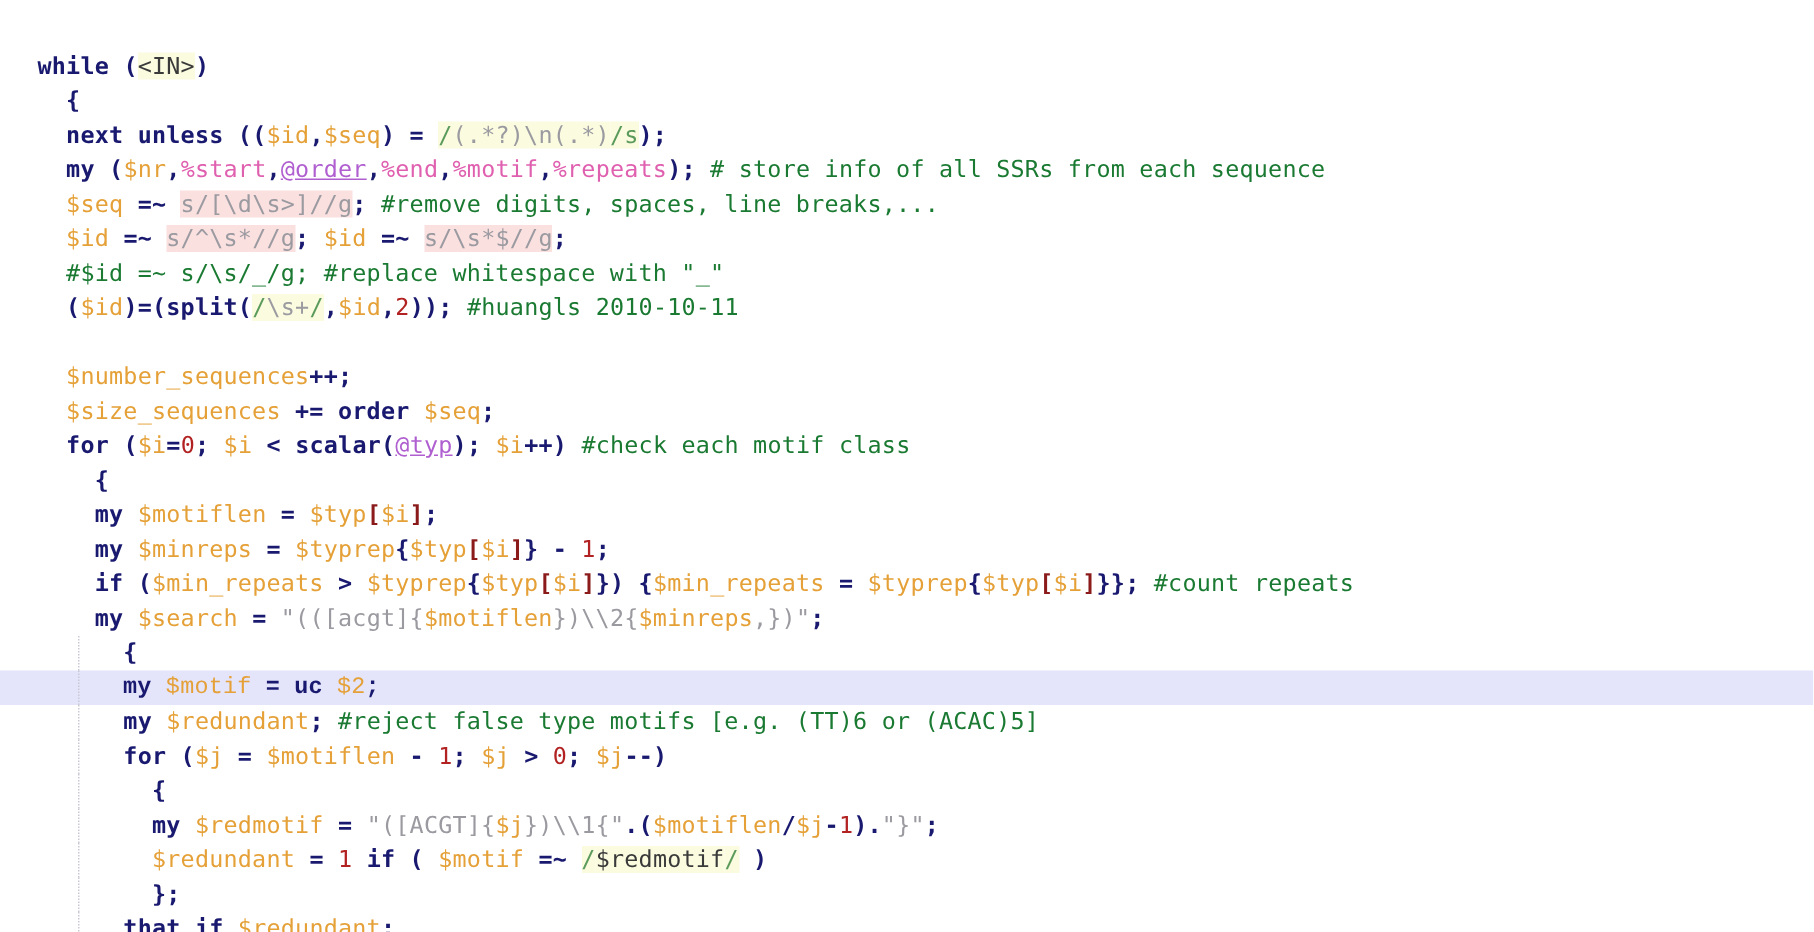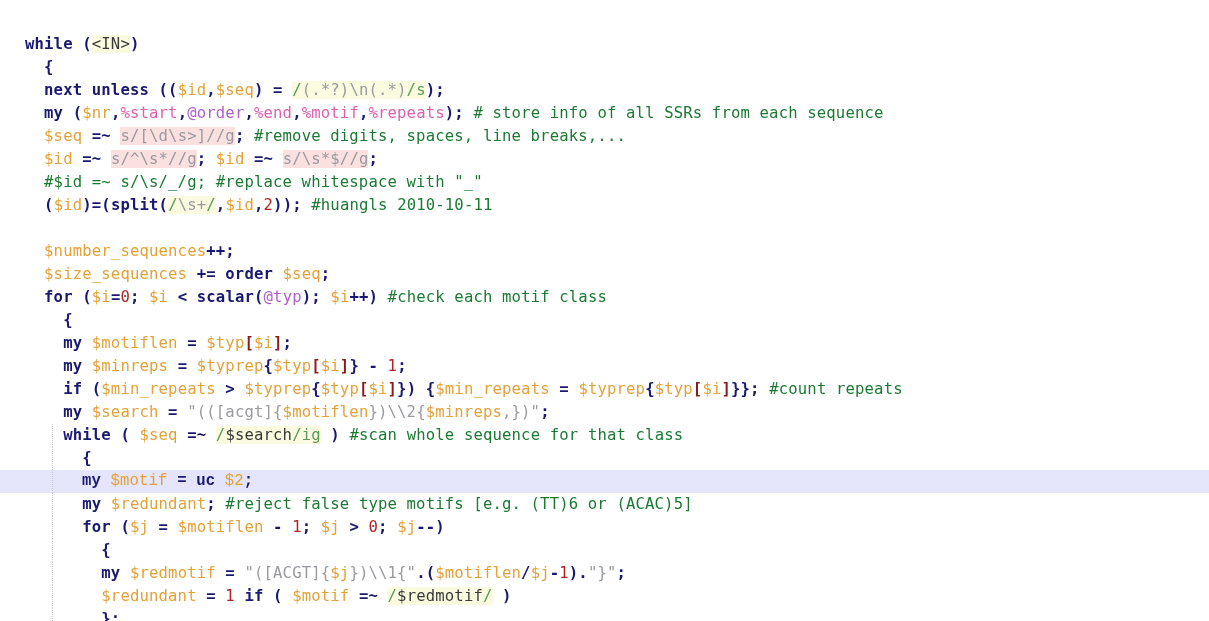--- a/index.html
+++ b/index.html
@@ -52,21 +52,21 @@
     height: 23px;
     width: 0px;
     border-left: 1px dotted #c9c9d6;
     z-index: 1;
   }
   .g1 { left: 52px; }
 
   
   .kw      { color: #191970; font-weight: bold; }   
   .scalar  { color: #e5a138; }                       
-  .array   { color: #b05fd0; }                       
+  .array   { color: #b05fd0; text-decoration: underline; }                       
   .hash    { color: #e060b0; }                       
   .cmt     { color: #1a7a32; }                       
   .str     { color: #9a9aa0; }                       
   .num     { color: #b22222; }                       
   .op      { color: #191970; font-weight: bold; }    
   .punc    { color: #191970; font-weight: bold; }    
   .brk     { color: #8b1a1a; font-weight: bold; }    
   .re      { color: #9a9aa0; background: #fbfbe0; }  
   .re-d    { color: #5a9a5a; background: #fbfbe0; }  
   .re-v    { color: #3a3a3a; background: #fbfbe0; }  
@@ -117,21 +117,20 @@
     <div class="line"><span class="line-inner">    <span class="punc">{</span></span></div>
 
     <div class="line"><span class="line-inner">    <span class="kw">my</span> <span class="scalar">$motiflen</span> <span class="op">=</span> <span class="scalar">$typ</span><span class="brk">[</span><span class="scalar">$i</span><span class="brk">]</span><span class="punc">;</span></span></div>
 
     <div class="line"><span class="line-inner">    <span class="kw">my</span> <span class="scalar">$minreps</span> <span class="op">=</span> <span class="scalar">$typrep</span><span class="punc">{</span><span class="scalar">$typ</span><span class="brk">[</span><span class="scalar">$i</span><span class="brk">]</span><span class="punc">}</span> <span class="op">-</span> <span class="num">1</span><span class="punc">;</span></span></div>
 
     <div class="line"><span class="line-inner">    <span class="kw">if</span> <span class="punc">(</span><span class="scalar">$min_repeats</span> <span class="op">&gt;</span> <span class="scalar">$typrep</span><span class="punc">{</span><span class="scalar">$typ</span><span class="brk">[</span><span class="scalar">$i</span><span class="brk">]</span><span class="punc">})</span> <span class="punc">{</span><span class="scalar">$min_repeats</span> <span class="op">=</span> <span class="scalar">$typrep</span><span class="punc">{</span><span class="scalar">$typ</span><span class="brk">[</span><span class="scalar">$i</span><span class="brk">]</span><span class="punc">}};</span> <span class="cmt">#count repeats</span></span></div>
 
     <div class="line"><span class="line-inner">    <span class="kw">my</span> <span class="scalar">$search</span> <span class="op">=</span> <span class="str">"(([acgt]{</span><span class="scalar">$motiflen</span><span class="str">})\\2{</span><span class="scalar">$minreps</span><span class="str">,})"</span><span class="punc">;</span></span></div>
 
-    <div class="line"><span class="line-inner">    <span class="kw">while</span> <span class="punc">(</span> <span class="scalar">$seq</span> <span class="op">=~</span> <span class="re-d">/</span><span class="re-v">$search</span><span class="re-d">/ig</span> <span class="punc">)</span> <span class="cmt">#scan whole sequence for that class</span></span><span class="guide g1"></span></div>
 
     <div class="line"><span class="line-inner">      <span class="punc">{</span></span><span class="guide g1"></span></div>
 
     <div class="line current"><span class="line-inner">      <span class="kw">my</span> <span class="scalar">$motif</span> <span class="op">=</span> <span class="kw">uc</span> <span class="scalar">$2</span><span class="punc">;</span></span><span class="guide g1"></span></div>
 
     <div class="line"><span class="line-inner">      <span class="kw">my</span> <span class="scalar">$redundant</span><span class="punc">;</span> <span class="cmt">#reject false type motifs [e.g. (TT)6 or (ACAC)5]</span></span><span class="guide g1"></span></div>
 
     <div class="line"><span class="line-inner">      <span class="kw">for</span> <span class="punc">(</span><span class="scalar">$j</span> <span class="op">=</span> <span class="scalar">$motiflen</span> <span class="op">-</span> <span class="num">1</span><span class="punc">;</span> <span class="scalar">$j</span> <span class="op">&gt;</span> <span class="num">0</span><span class="punc">;</span> <span class="scalar">$j</span><span class="op">--</span><span class="punc">)</span></span><span class="guide g1"></span></div>
 
     <div class="line"><span class="line-inner">        <span class="punc">{</span></span><span class="guide g1"></span></div>

